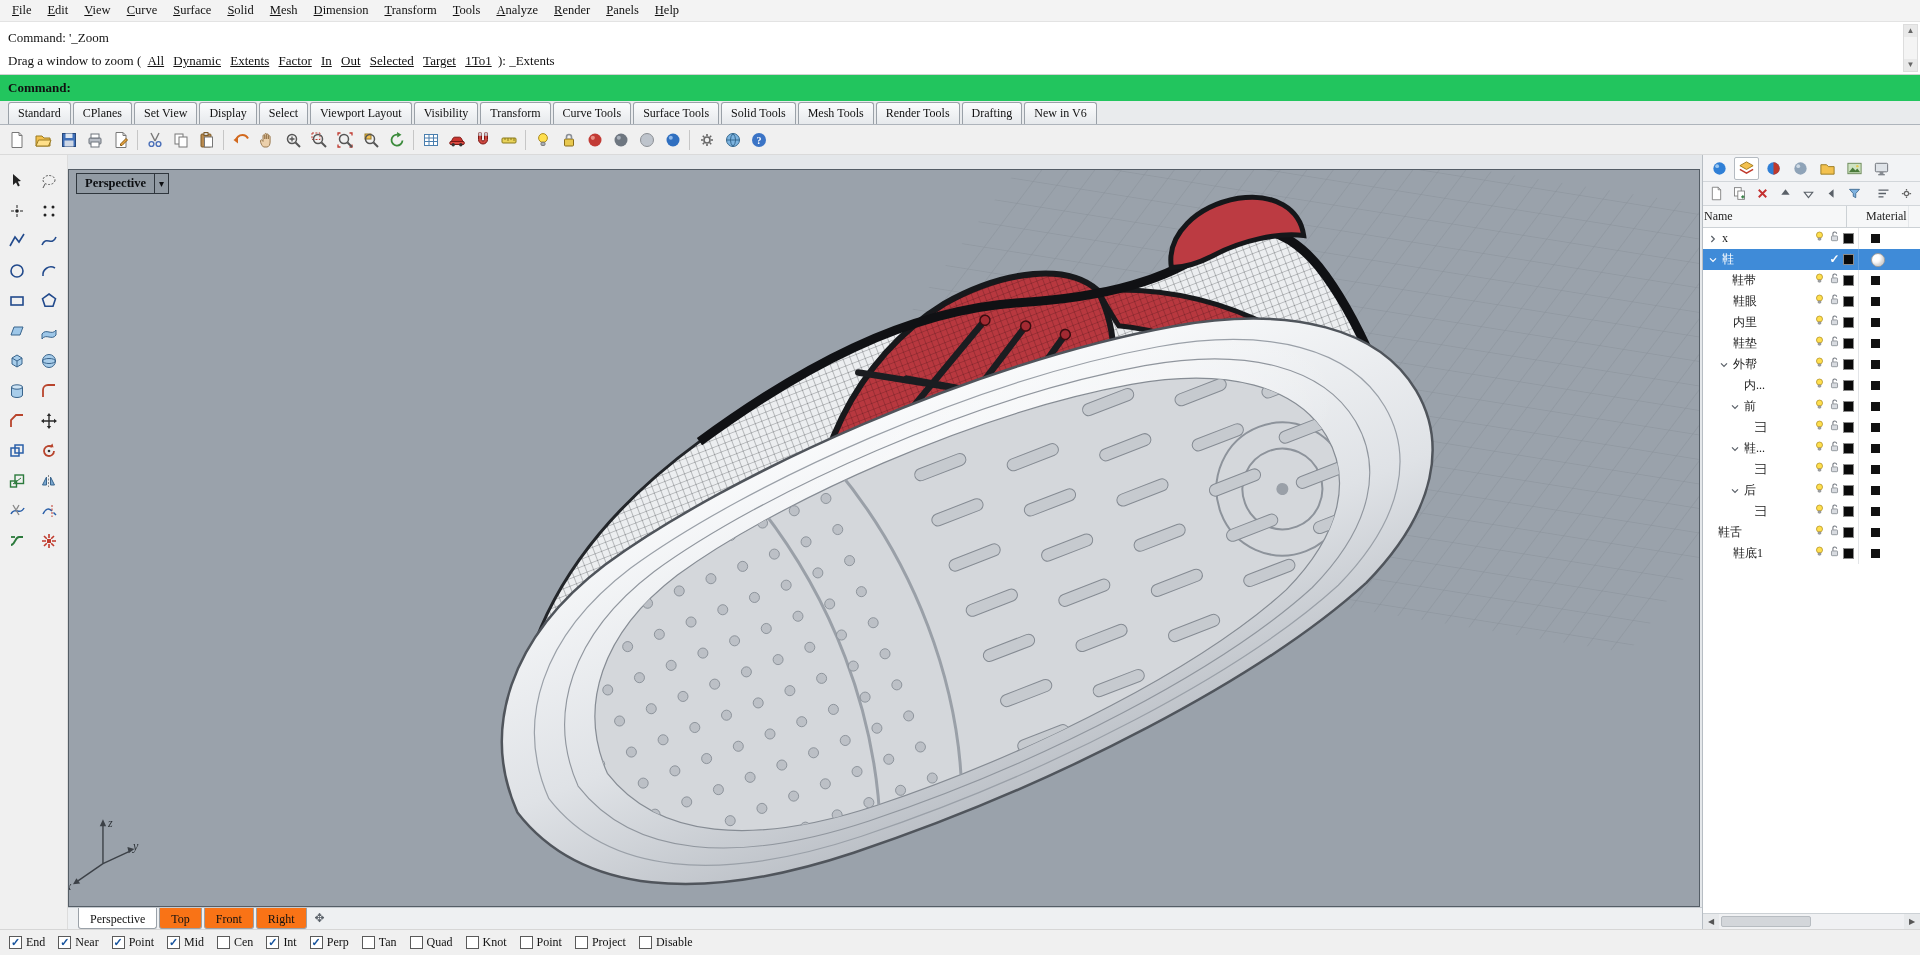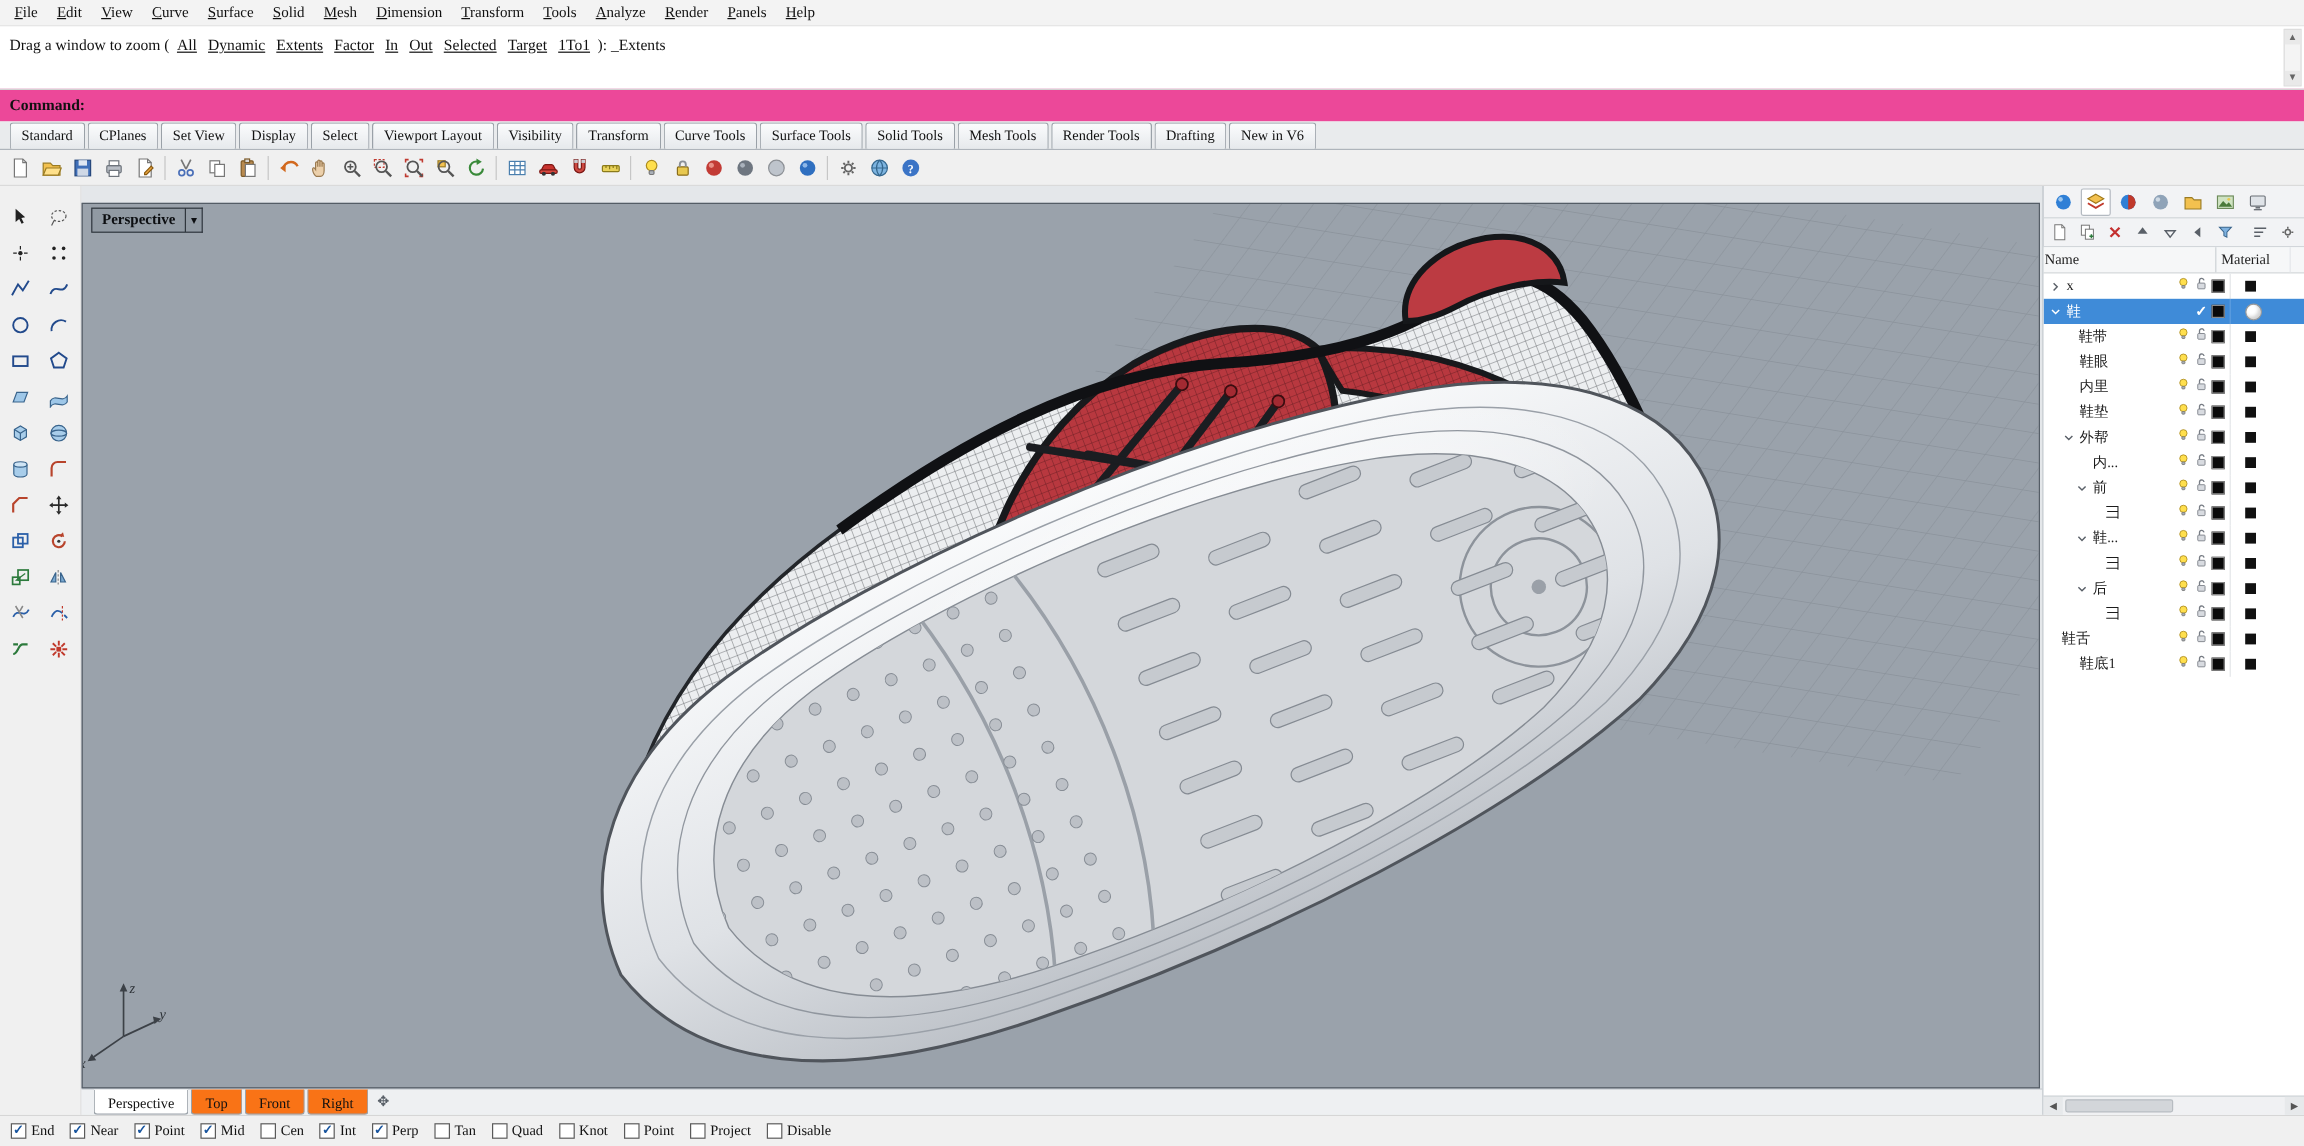--- a/index.html
+++ b/index.html
@@ -11,21 +11,21 @@
   
   .menubar { height:22px; display:flex; align-items:center; padding-left:4px; background:#f3f3f3; border-bottom:1px solid #e3e3e3;}
   .menu-item { display:inline-block; padding:3px 8px; font-size:12.5px; cursor:default;}
   .menu-item::first-letter { text-decoration: underline; }
   
   .cmdarea { background:#fff; position:relative; }
   .cmd-history { height:52px; padding:4px 20px 0 8px; font-size:13px; line-height:23px; position:relative; }
   .cmd-opt { text-decoration:underline; margin:0 3px; }
   .cmd-scroll { position:absolute; top:2px; right:2px; bottom:2px; width:15px; background:#f4f4f4; border:1px solid #ddd; display:flex; flex-direction:column; justify-content:space-between; align-items:center;}
   .cmd-scroll .arr { font-size:8px; color:#666; line-height:12px; width:100%; text-align:center; background:#e9e9e9;}
-  .cmd-prompt { border-top:1px solid #d2d2d2; height:27px; line-height:26px; font-weight:bold; font-size:13px; padding:0 8px; background:#ec4899; }
+  .cmd-prompt { border-top:1px solid #d2d2d2; height:27px; line-height:26px; font-weight:bold; font-size:13px; padding:0 8px; background:#22c55e; }
   
   .tabrow { height:24px; background:#e9ebed; display:flex; align-items:flex-end; gap:2px; padding:0 0 0 8px; border-bottom:1px solid #aeb4bb; }
   .ctab { border:1px solid #9aa1a8; border-bottom:none; border-radius:3px 3px 0 0; padding:3px 9px; font-size:12px; background:linear-gradient(#fbfcfd,#e6e9ec); white-space:nowrap; cursor:default;}
   
   .toolbar { height:30px; display:flex; align-items:center; gap:1px; padding:2px 4px; background:#f0f0f0; border-bottom:1px solid #dadada; }
   .tbtn { width:25px; height:25px; display:flex; align-items:center; justify-content:center; border:1px solid transparent; border-radius:2px;}
   .tsep { width:1px; height:20px; background:#c6c6c6; margin:0 3px; }
   .icon { display:inline-flex; align-items:center; justify-content:center; }
   
   .main { display:flex; height:774px; }
@@ -46,21 +46,21 @@
   
   .rightpanel { width:218px; background:#f2f3f5; border-left:1px solid #b7bdc3; display:flex; flex-direction:column; }
   .ptabs { height:27px; display:flex; align-items:center; gap:2px; padding:0 4px; border-bottom:1px solid #d2d6da;}
   .ptab { width:25px; height:23px; display:flex; align-items:center; justify-content:center; border:1px solid transparent; border-radius:2px;}
   .ptab.active { background:#ffffff; border-color:#b4bac1; }
   .ltoolbar { height:24px; display:flex; align-items:center; gap:2px; padding:0 3px; border-bottom:1px solid #d2d6da; }
   .ltoolbar .pbtn { width:21px; height:20px; display:flex; align-items:center; justify-content:center; border-radius:2px;}
   .ltoolbar .push { margin-left:auto; }
   .lheader { height:22px; display:flex; background:#f6f7f8; border-bottom:1px solid #ccd1d5; font-size:12px; color:#222;}
   .lheader .hname { flex:1; line-height:21px; padding-left:1px; }
-  .lheader .hmat { width:62px; border-left:1px solid #ccd1d5; line-height:21px; padding-left:4px;}
+  .lheader .hmat { width:62px; border-left:1px solid #ccd1d5; line-height:21px; padding-left:19px;}
   .lheader .hpad { width:12px; border-left:1px solid #e4e7ea;}
   .llist { flex:1; background:#fff; overflow:hidden; }
   .lrow { height:21px; display:flex; align-items:stretch; font-size:12px; color:#1c1c1c;}
   .lrow.selected { background:#3f8bd8; color:#fff; }
   .lname { flex:1; display:flex; align-items:center; gap:2px; min-width:0;}
   .lname .chev { width:13px; height:13px; flex:0 0 13px; color:#5a6068; display:flex; align-items:center;}
   .lrow.selected .chev { color:#fff; }
   .lname .lbl { white-space:nowrap; overflow:hidden; }
   .flexfill { flex:1; }
   .ricons { display:flex; align-items:center; gap:2px; padding-right:4px; }
@@ -97,20 +97,21 @@
       <div class="menu-item">Transform</div>
       <div class="menu-item">Tools</div>
       <div class="menu-item">Analyze</div>
       <div class="menu-item">Render</div>
       <div class="menu-item">Panels</div>
       <div class="menu-item">Help</div>
     </div>
 
   <div class="cmdarea">
     <div class="cmd-history">
+      <div>Command: '_Zoom</div>
       <div>
         <span>Drag a window to zoom ( </span><span id="cmdopts"><span class="cmd-opt">All</span> <span class="cmd-opt">Dynamic</span> <span class="cmd-opt">Extents</span> <span class="cmd-opt">Factor</span> <span class="cmd-opt">In</span> <span class="cmd-opt">Out</span> <span class="cmd-opt">Selected</span> <span class="cmd-opt">Target</span> <span class="cmd-opt">1To1</span></span><span> ): _Extents</span>
       </div>
       <div class="cmd-scroll">
         <div class="arr">▲</div>
         <div class="arr">▼</div>
       </div>
     </div>
     <div class="cmd-prompt">Command:</div>
   </div>

